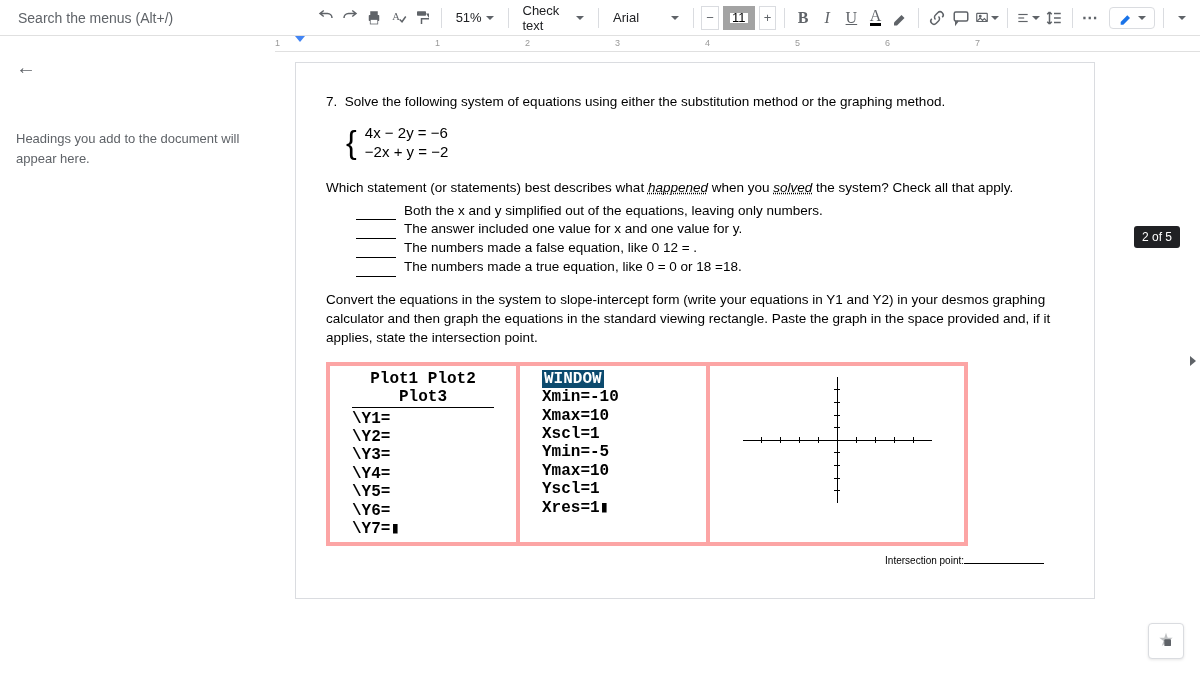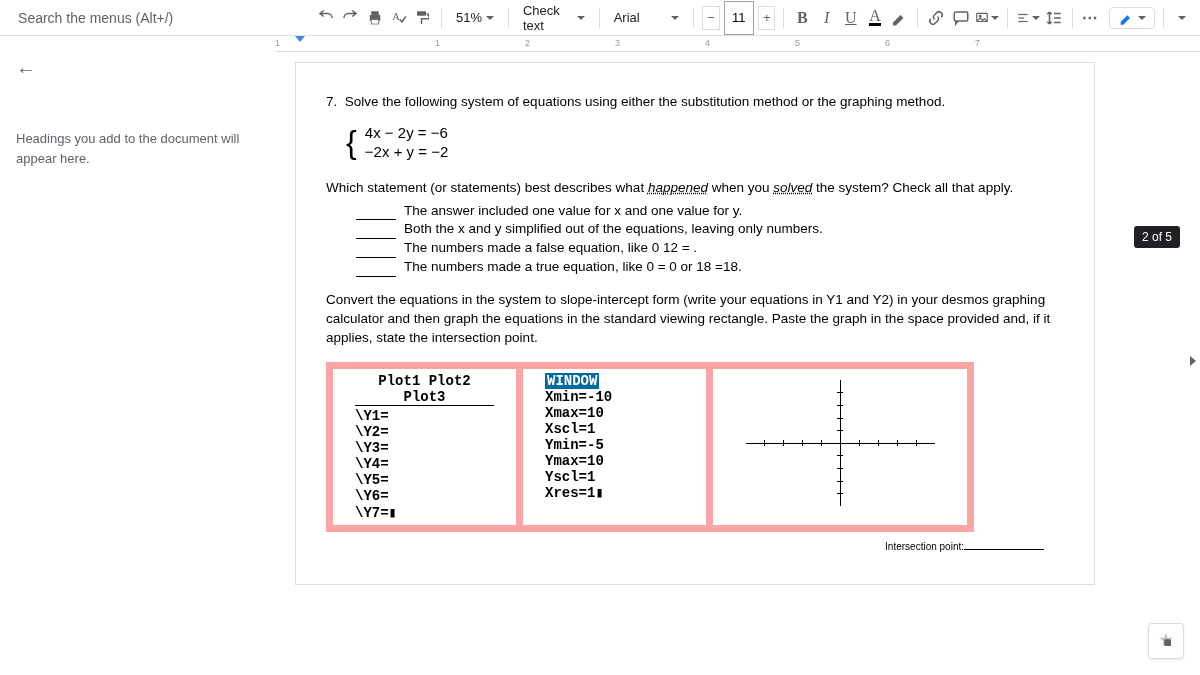--- a/index.html
+++ b/index.html
@@ -1,24 +1,24 @@
 <!DOCTYPE html>
 <html><head>
 <meta charset="utf-8">
 <style>
 * { margin: 0; padding: 0; box-sizing: border-box; }
 body { font-family: Arial, sans-serif; background: #fff; overflow: hidden; }
-.toolbar { height: 36px; display: flex; align-items: center; padding: 0 8px; border-bottom: 1px solid #e0e0e0; gap: 4px; justify-content: center; }
+.toolbar { height: 36px; display: flex; align-items: center; padding: 0 8px; border-bottom: 1px solid #e0e0e0; gap: 4px; }
 .search-box { flex: 0 0 260px; height: 26px; padding: 0 10px; color: #5f6368; font-size: 14px; display: flex; align-items: center; }
 .tb-spacer { flex: 0 0 40px; }
 .tb-icon { width: 24px; height: 24px; display: flex; align-items: center; justify-content: center; color: #5f6368; cursor: pointer; border-radius: 3px; }
 .tb-icon svg { width: 18px; height: 18px; }
 .tb-sep { width: 1px; height: 20px; background: #dadce0; margin: 0 4px; }
 .tb-text { font-size: 13px; color: #202124; padding: 0 6px; cursor: pointer; display: flex; align-items: center; gap: 4px; height: 24px; }
-.fs-box { border: 1px solid #a3a3a3; height: 34px; width: 36px; text-align: center; font-size: 13px; display: flex; align-items: center; justify-content: center; }
+.fs-box { border: 7px solid #a3a3a3; height: 24px; width: 36px; text-align: center; font-size: 13px; display: flex; align-items: center; justify-content: center; }
 .fs-btn { width: 20px; height: 24px; border: 1px solid #dadce0; display: flex; align-items: center; justify-content: center; cursor: pointer; font-size: 13px; color: #5f6368; }
 .bold-b { font-weight: bold; font-family: serif; font-size: 16px; }
 .ital-i { font-style: italic; font-family: serif; font-size: 16px; }
 .under-u { text-decoration: underline; font-family: serif; font-size: 16px; }
 .textcolor { font-family: serif; font-size: 16px; border-bottom: 3px solid #000; line-height: 14px; }
 .caret { width: 0; height: 0; border-left: 4px solid transparent; border-right: 4px solid transparent; border-top: 4px solid #5f6368; }
 .more-dots { letter-spacing: 2px; font-weight: bold; }
 .pen-btn { border: 1px solid #dadce0; border-radius: 4px; padding: 2px 8px; display: flex; align-items: center; gap: 4px; }
 .main { display: flex; height: calc(100vh - 36px); }
 .sidebar { width: 275px; padding: 20px 16px; position: relative; }
@@ -33,21 +33,21 @@
 .q12 { font-size: 13.5px; color: #000; line-height: 1.4; }
 .q12-title { margin-bottom: 8px; }
 .eq-box { margin: 6px 0 14px 20px; font-size: 15px; font-family: Arial; }
 .eq-brace { display: inline-block; font-size: 32px; vertical-align: middle; margin-right: 4px; }
 .eq-lines { display: inline-block; vertical-align: middle; }
 .eq-line { line-height: 1.3; }
 .check-list { margin: 4px 0 14px 30px; }
 .check-item { display: flex; gap: 8px; }
 .check-blank { width: 40px; border-bottom: 1px solid #000; }
 .calc-table { border-collapse: collapse; margin: 14px 0 8px 0; }
-.calc-table td { border: 7px solid #fca5a5; padding: 4px 22px; vertical-align: top; font-family: 'Courier New', monospace; font-size: 14px; font-weight: bold; line-height: 1.15; }
+.calc-table td { border: 4px solid #fca5a5; padding: 4px 22px; vertical-align: top; font-family: 'Courier New', monospace; font-size: 16px; font-weight: bold; line-height: 1.15; }
 .calc-graph { width: 210px; height: 140px; position: relative; }
 .calc-graph .hline { position: absolute; top: 50%; left: 5%; width: 90%; height: 1px; background: #000; }
 .calc-graph .vline { position: absolute; left: 50%; top: 5%; height: 90%; width: 1px; background: #000; }
 .calc-graph .tick { position: absolute; background: #000; }
 .intersect { text-align: right; margin: 6px 20px 0 0; font-size: 10px; }
 .intersect-blank { display: inline-block; width: 80px; border-bottom: 1px solid #000; }
 .page-badge { position: absolute; right: 20px; top: 190px; background: #202124; color: #fff; font-size: 12px; padding: 4px 8px; border-radius: 3px; }
 .right-caret { position: absolute; right: 4px; top: 50%; width: 0; height: 0; border-top: 5px solid transparent; border-bottom: 5px solid transparent; border-left: 6px solid #5f6368; cursor: pointer; }
 .explore-btn { position: absolute; right: 16px; bottom: 16px; width: 36px; height: 36px; background: #fff; border: 1px solid #dadce0; border-radius: 4px; display: flex; align-items: center; justify-content: center; box-shadow: 0 1px 3px rgba(0,0,0,0.1); cursor: pointer; }
 .dotted { text-decoration: underline dotted; font-style: italic; }
@@ -200,25 +200,25 @@
             <div class="eq-line">4x − 2y = −6</div>
             <div class="eq-line">−2x + y = −2</div>
           </span>
         </div>
         <div>
           <span>Which statement (or statements) best describes what </span><span class="dotted">happened</span><span> when you </span><span class="dotted">solved</span><span> the system? Check all that apply.</span>
         </div>
         <div class="check-list">
           <div class="check-item">
               <span class="check-blank"></span>
+              <span>Both the x and y simplified out of the equations, leaving only numbers.</span>
+            </div>
+          <div class="check-item">
+              <span class="check-blank"></span>
               <span>The answer included one value for x and one value for y.</span>
-            </div>
-          <div class="check-item">
-              <span class="check-blank"></span>
-              <span>Both the x and y simplified out of the equations, leaving only numbers.</span>
             </div>
           <div class="check-item">
               <span class="check-blank"></span>
               <span>The numbers made a false equation, like 0 12 = .</span>
             </div>
           <div class="check-item">
               <span class="check-blank"></span>
               <span>The numbers made a true equation, like 0 = 0  or 18 =18.</span>
             </div>
         </div>
@@ -231,21 +231,21 @@
               <div style="text-align:center;border-bottom:1px solid #000;margin-bottom:2px">Plot1 Plot2 Plot3</div>
               <div>\Y1=</div>
               <div>\Y2=</div>
               <div>\Y3=</div>
               <div>\Y4=</div>
               <div>\Y5=</div>
               <div>\Y6=</div>
               <div>\Y7=▮</div>
             </td>
             <td style="width:190px">
-              <div style="background:#0369a1;color:#fff;display:inline-block;padding:0 2px">WINDOW</div>
+              <div style="background:#0c4a6e;color:#fff;display:inline-block;padding:0 2px">WINDOW</div>
               <div>Xmin=-10</div>
               <div>Xmax=10</div>
               <div>Xscl=1</div>
               <div>Ymin=-5</div>
               <div>Ymax=10</div>
               <div>Yscl=1</div>
               <div>Xres=1▮</div>
             </td>
             <td>
               <div class="calc-graph">

